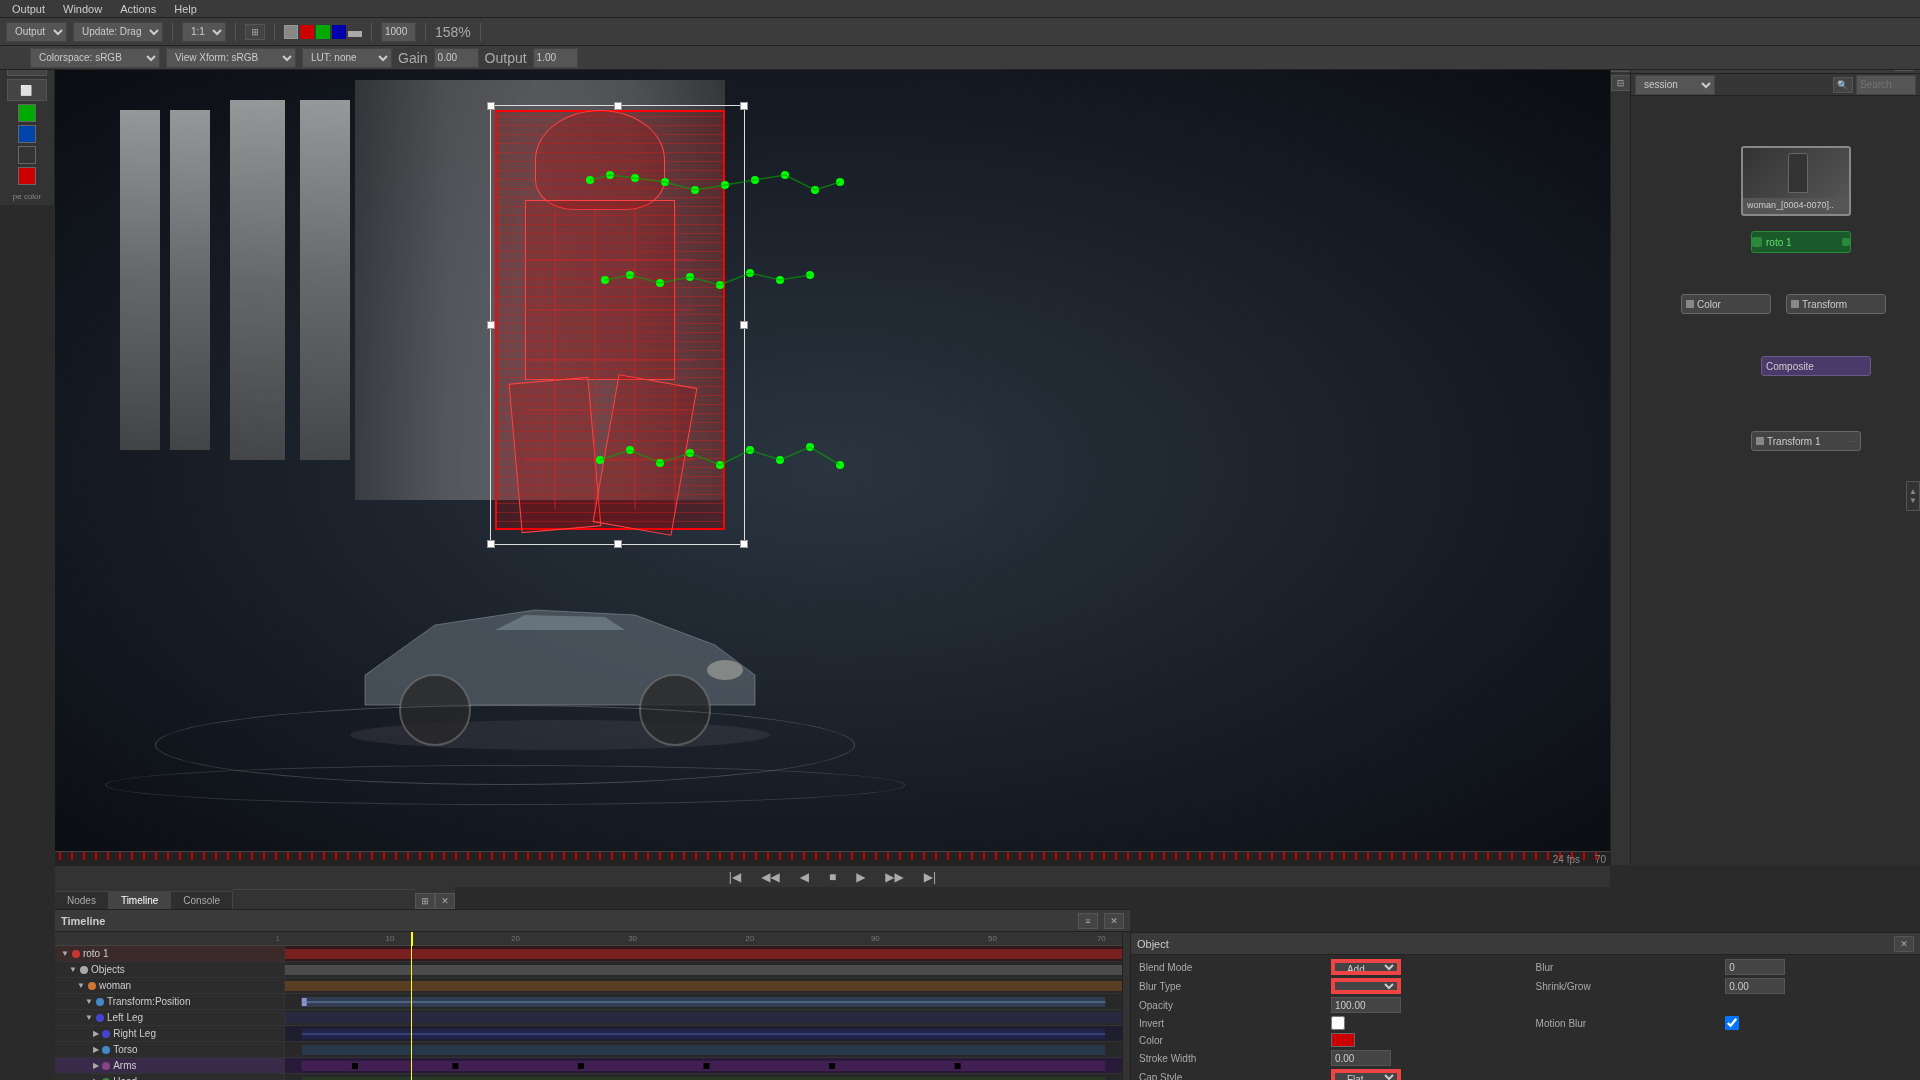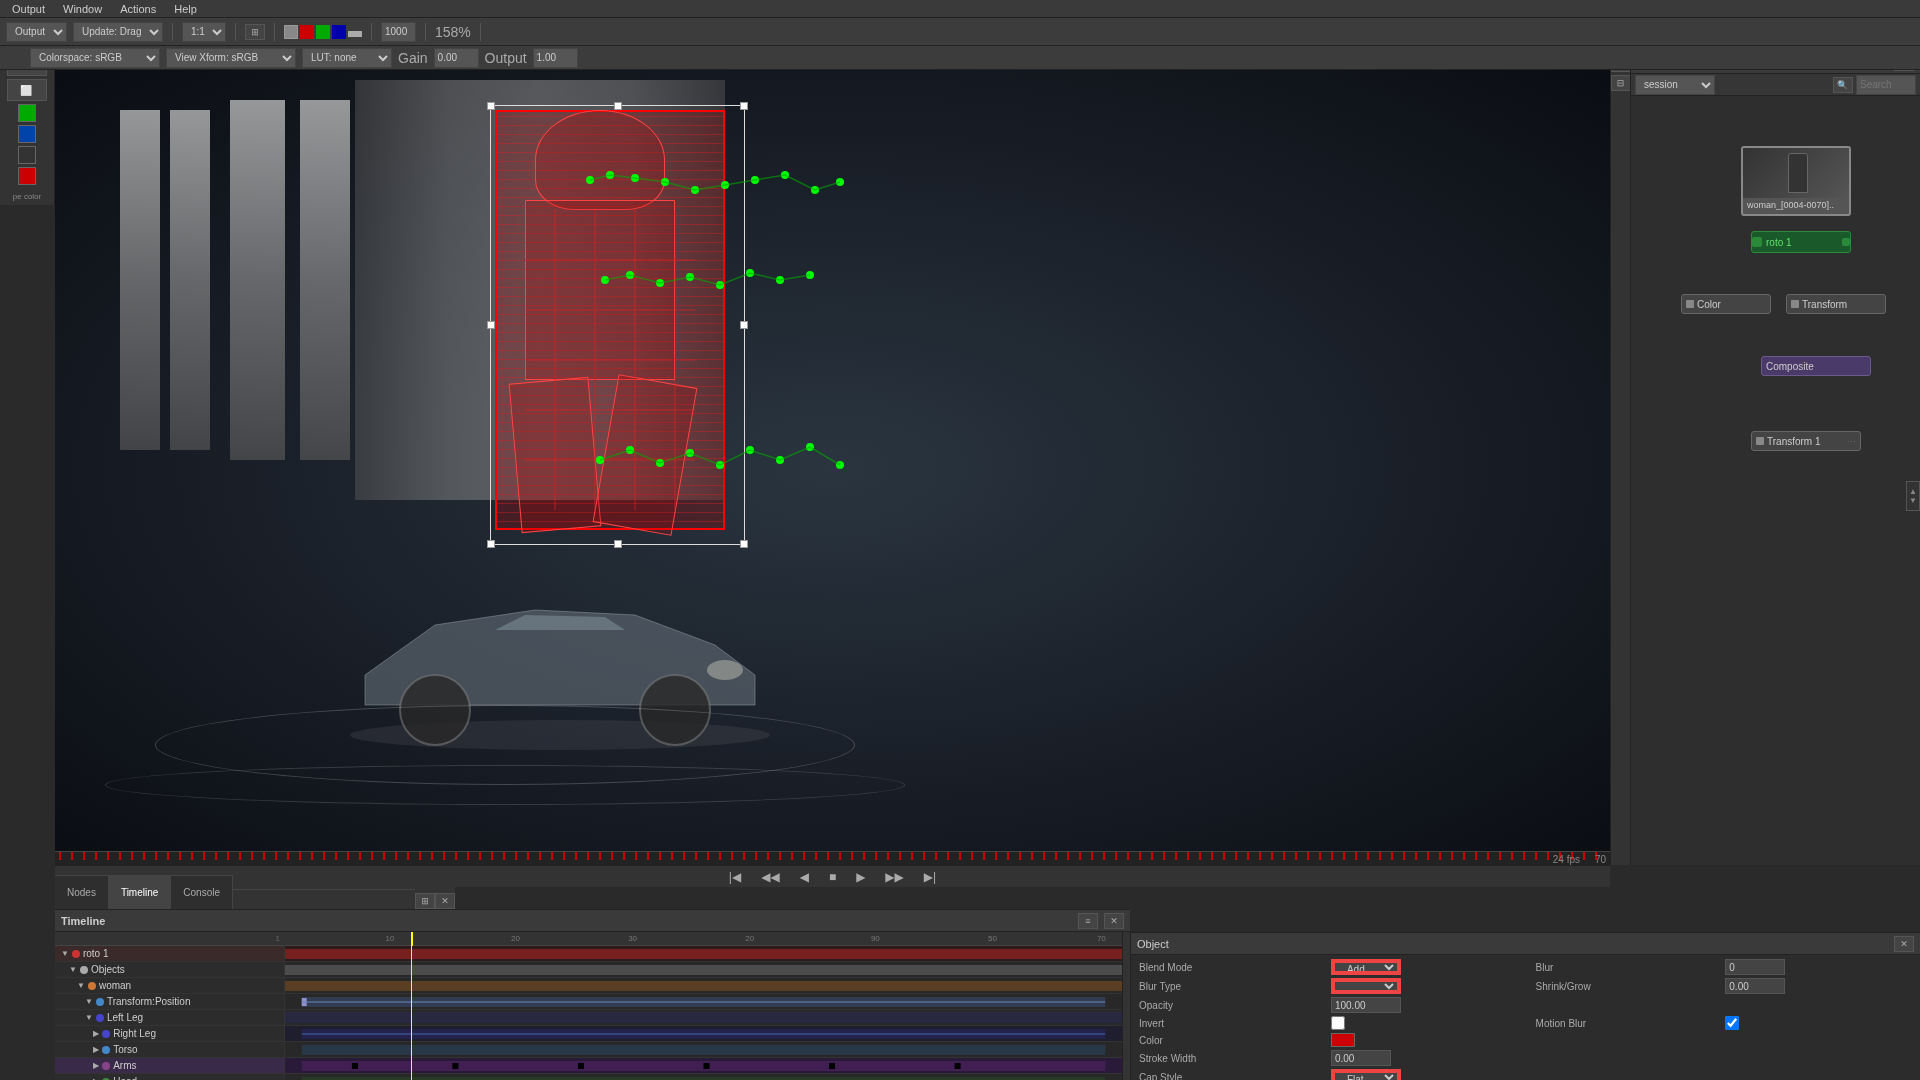--- a/index.html
+++ b/index.html
@@ -173,21 +173,21 @@
       border: 1px solid rgba(255,255,255,0.2);
       border-radius: 50%;
     }
     .play-btn {
       color: #aaa;
       cursor: pointer;
       font-size: 12px;
       padding: 2px 4px;
     }
     .bottom-tab {
-      padding: 11px 12px;
+      padding: 3px 12px;
       font-size: 10px;
       cursor: pointer;
       color: #aaa;
       border-top: 1px solid #444;
       border-right: 1px solid #444;
       background: #2e2e2e;
     }
     .bottom-tab.active {
       background: #444;
       color: #fff;

